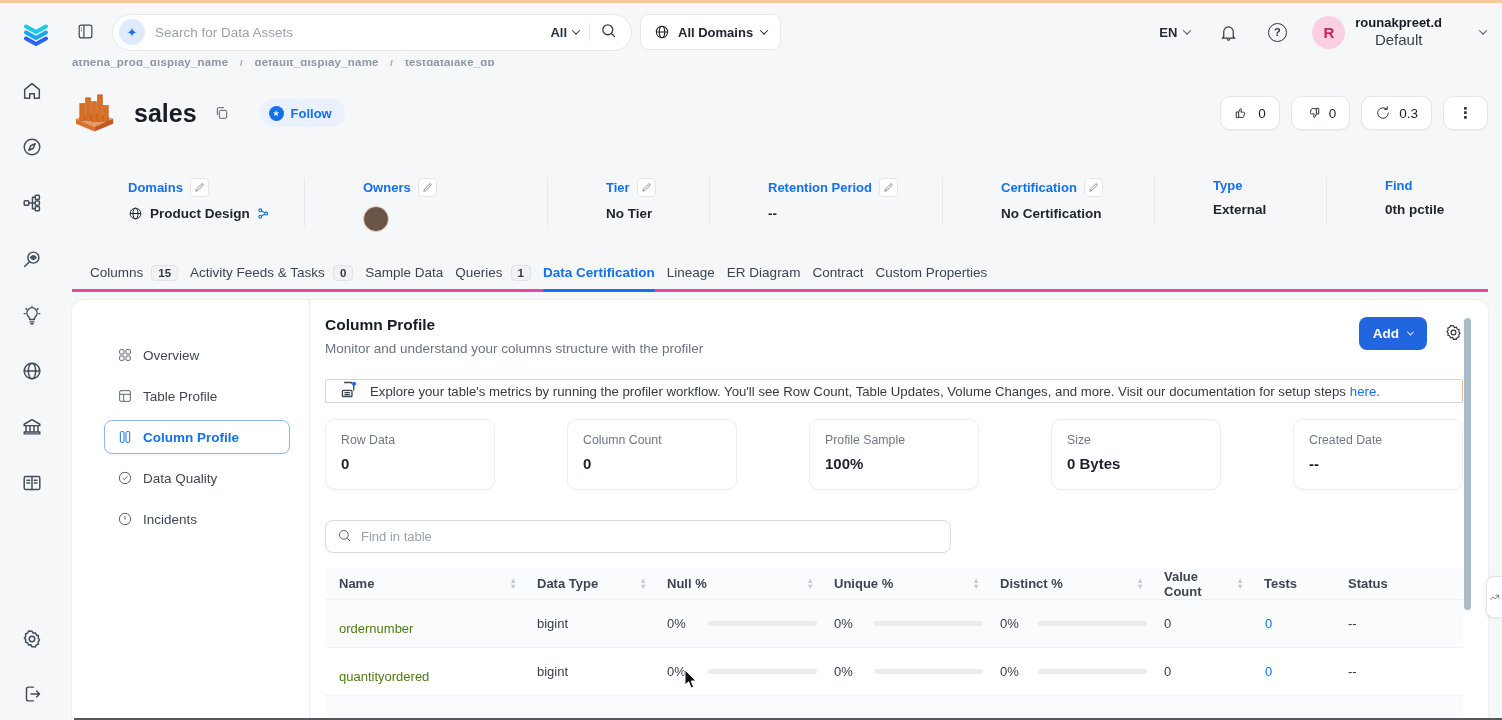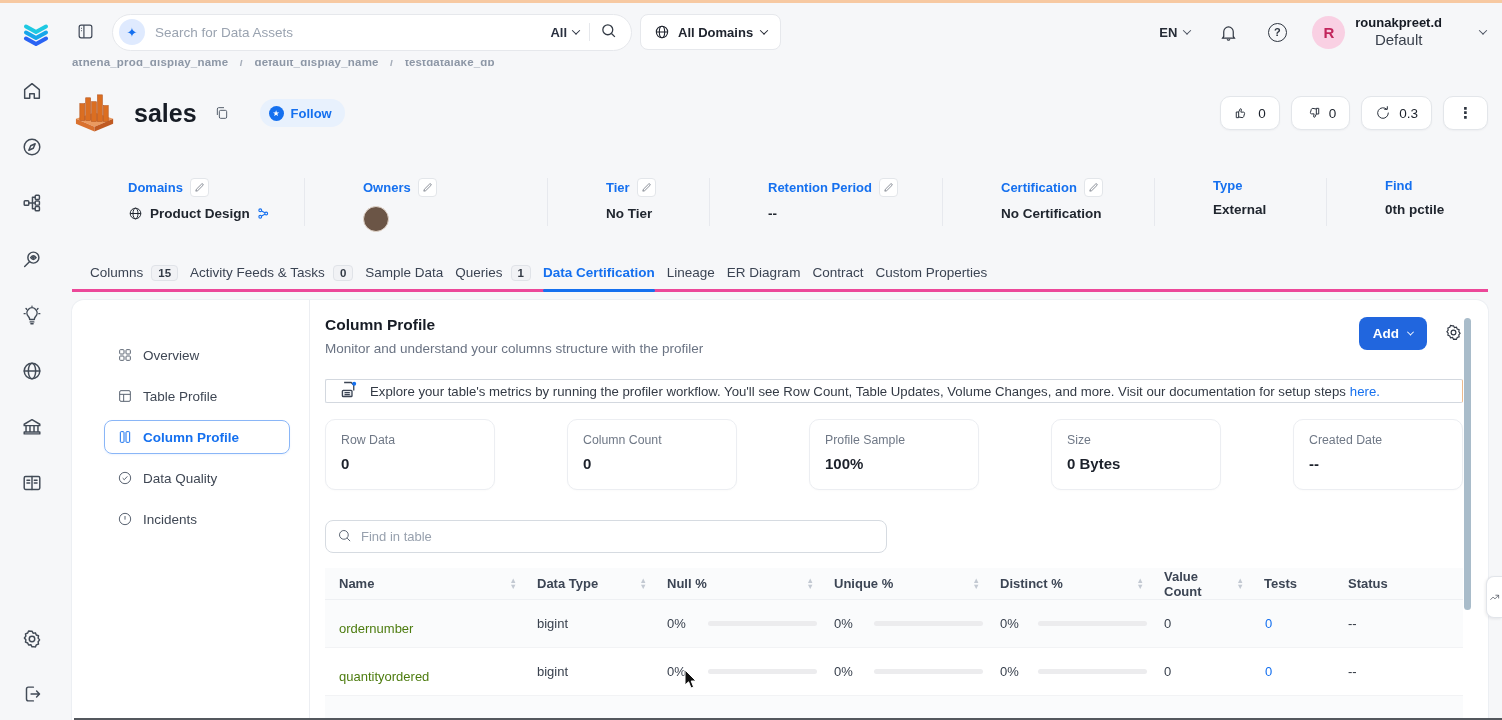--- a/index.html
+++ b/index.html
@@ -100,21 +100,21 @@
 
   .banner { margin-top:23px; height:24px; border:1px solid #d3d8df; border-right-color:#eeb98c; border-radius:2px; display:flex; align-items:center; padding:0 12px; gap:11px; background:#fff; }
   .banner-text { font-size:13.2px; color:#333a45; white-space:nowrap; overflow:hidden; }
   .banner-link { color:#1570ef; cursor:pointer; margin-left:4px; }
 
   .stats-row { margin-top:16px; display:flex; justify-content:space-between; }
   .stat-card { width:170px; height:71px; background:#fff; border:1px solid #eceef2; border-radius:10px; padding:13px 15px; box-shadow:0 1px 2px rgba(20,30,40,.02); }
   .stat-label { font-size:12.3px; color:#6f7886; }
   .stat-value { margin-top:8px; font-size:15px; font-weight:700; color:#1c212b; }
 
-  .find-box { margin-top:30px; width:562px; height:33px; border:1px solid #d6dbe1; border-radius:8px; display:flex; align-items:center; gap:9px; padding:0 11px; background:#fff; }
+  .find-box { margin-top:30px; width:626px; height:33px; border:1px solid #d6dbe1; border-radius:8px; display:flex; align-items:center; gap:9px; padding:0 11px; background:#fff; }
   .find-box svg { stroke:#5b6472; fill:none; stroke-width:1.6; }
   .find-input { flex:1; border:none; outline:none; font-size:13px; color:#333; background:transparent; font-family:inherit; }
   .find-input::placeholder { color:#98a1ae; }
 
   .grid-table { margin-top:15px; }
   .t-row { display:grid; grid-template-columns:200px 130px 167px 166px 164px 100px 84px 1fr; align-items:center; }
   .t-head { height:32px; background:#fafbfc; border-bottom:1px solid #eef0f3; }
   .th { display:flex; align-items:center; justify-content:space-between; padding:0 8px 0 12px; font-size:13px; font-weight:600; color:#3c4554; }
   .th:first-child { padding-left:14px; }
   .sorter { display:flex; flex-direction:column; line-height:6px; font-size:7.5px; color:#c3c9d2; cursor:pointer; }

